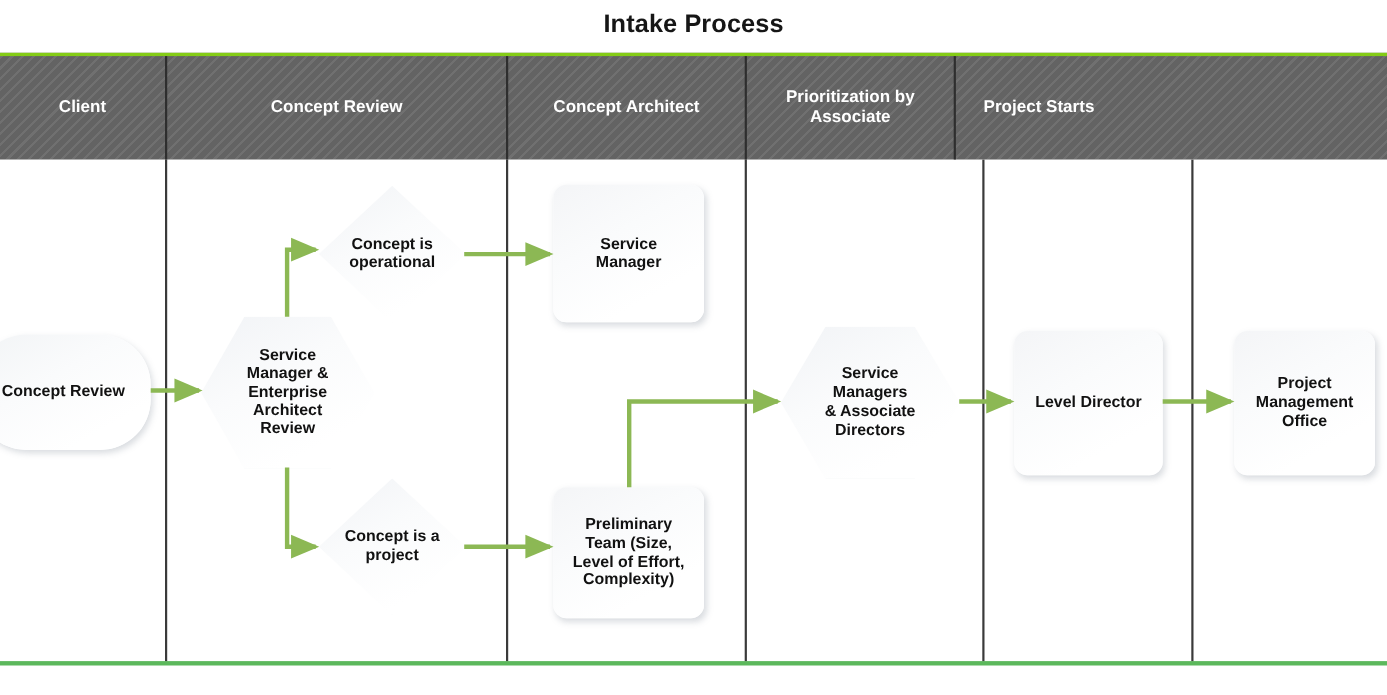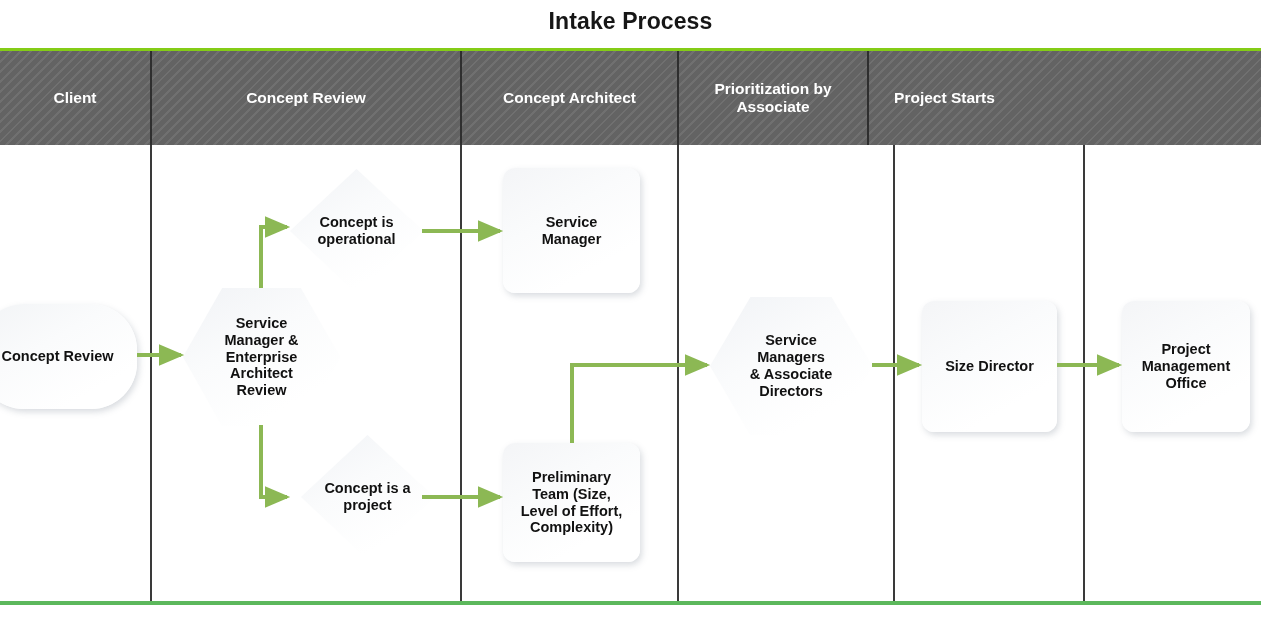--- a/index.html
+++ b/index.html
@@ -170,21 +170,21 @@
 Enterprise
 Architect
 Review</span>
     </div>
 
     <div class="node shape-diamond" style="left:290px;top:169px;width:133px;height:124px;">
       <span class="lbl">Concept is
 operational</span>
     </div>
 
-    <div class="node shape-diamond" style="left:301px;top:435px;width:133px;height:124px;">
+    <div class="node shape-diamond" style="left:290px;top:435px;width:133px;height:124px;">
       <span class="lbl">Concept is a
 project</span>
     </div>
 
     <div class="node shape-rect" style="left:503px;top:168px;width:137px;height:125px;">
       <span class="lbl">Service
 Manager</span>
     </div>
 
     <div class="node shape-rect" style="left:503px;top:443px;width:137px;height:119px;">
@@ -195,21 +195,21 @@
     </div>
 
     <div class="node shape-hex" style="left:710px;top:297px;width:162px;height:138px;">
       <span class="lbl">Service
 Managers
 &amp; Associate
 Directors</span>
     </div>
 
     <div class="node shape-rect" style="left:922px;top:301px;width:135px;height:131px;">
-      <span class="lbl">Size Director</span>
+      <span class="lbl">Level Director</span>
     </div>
 
     <div class="node shape-rect" style="left:1122px;top:301px;width:128px;height:131px;">
       <span class="lbl">Project
 Management
 Office</span>
     </div>
 
   </div>
 </div>

